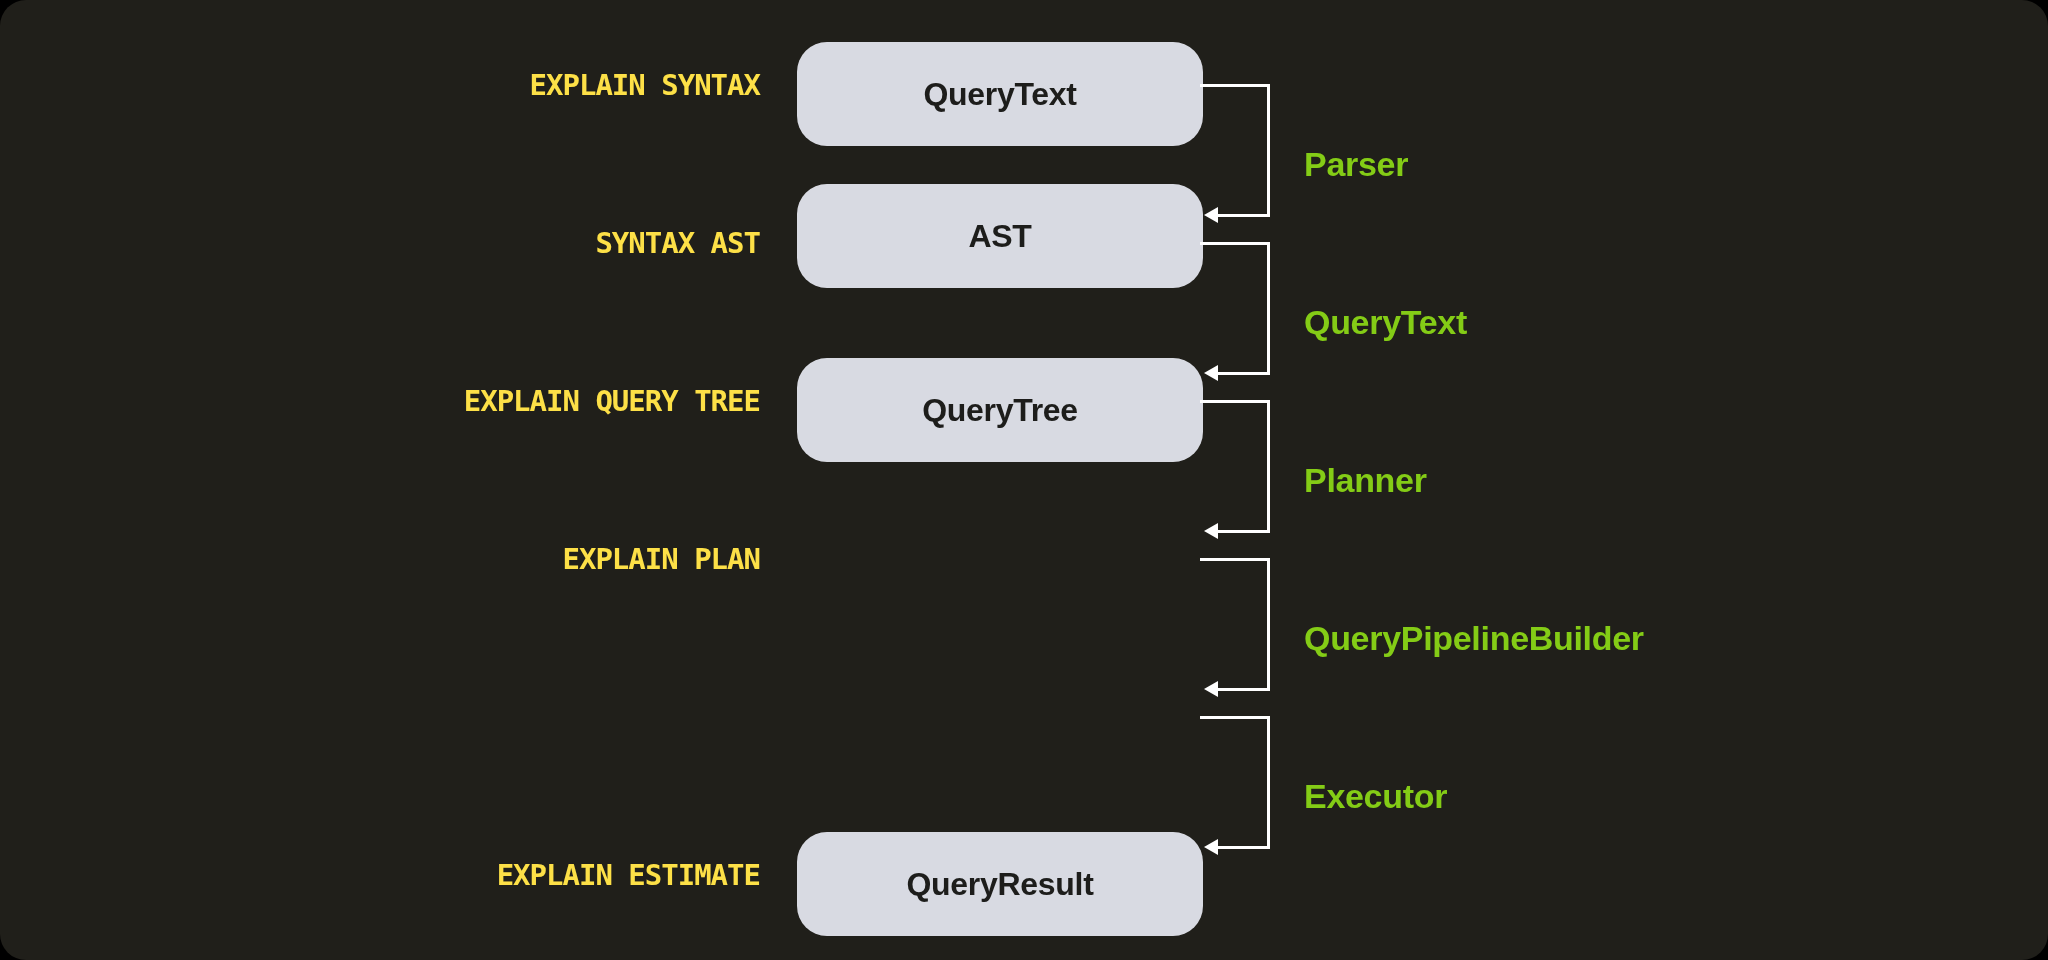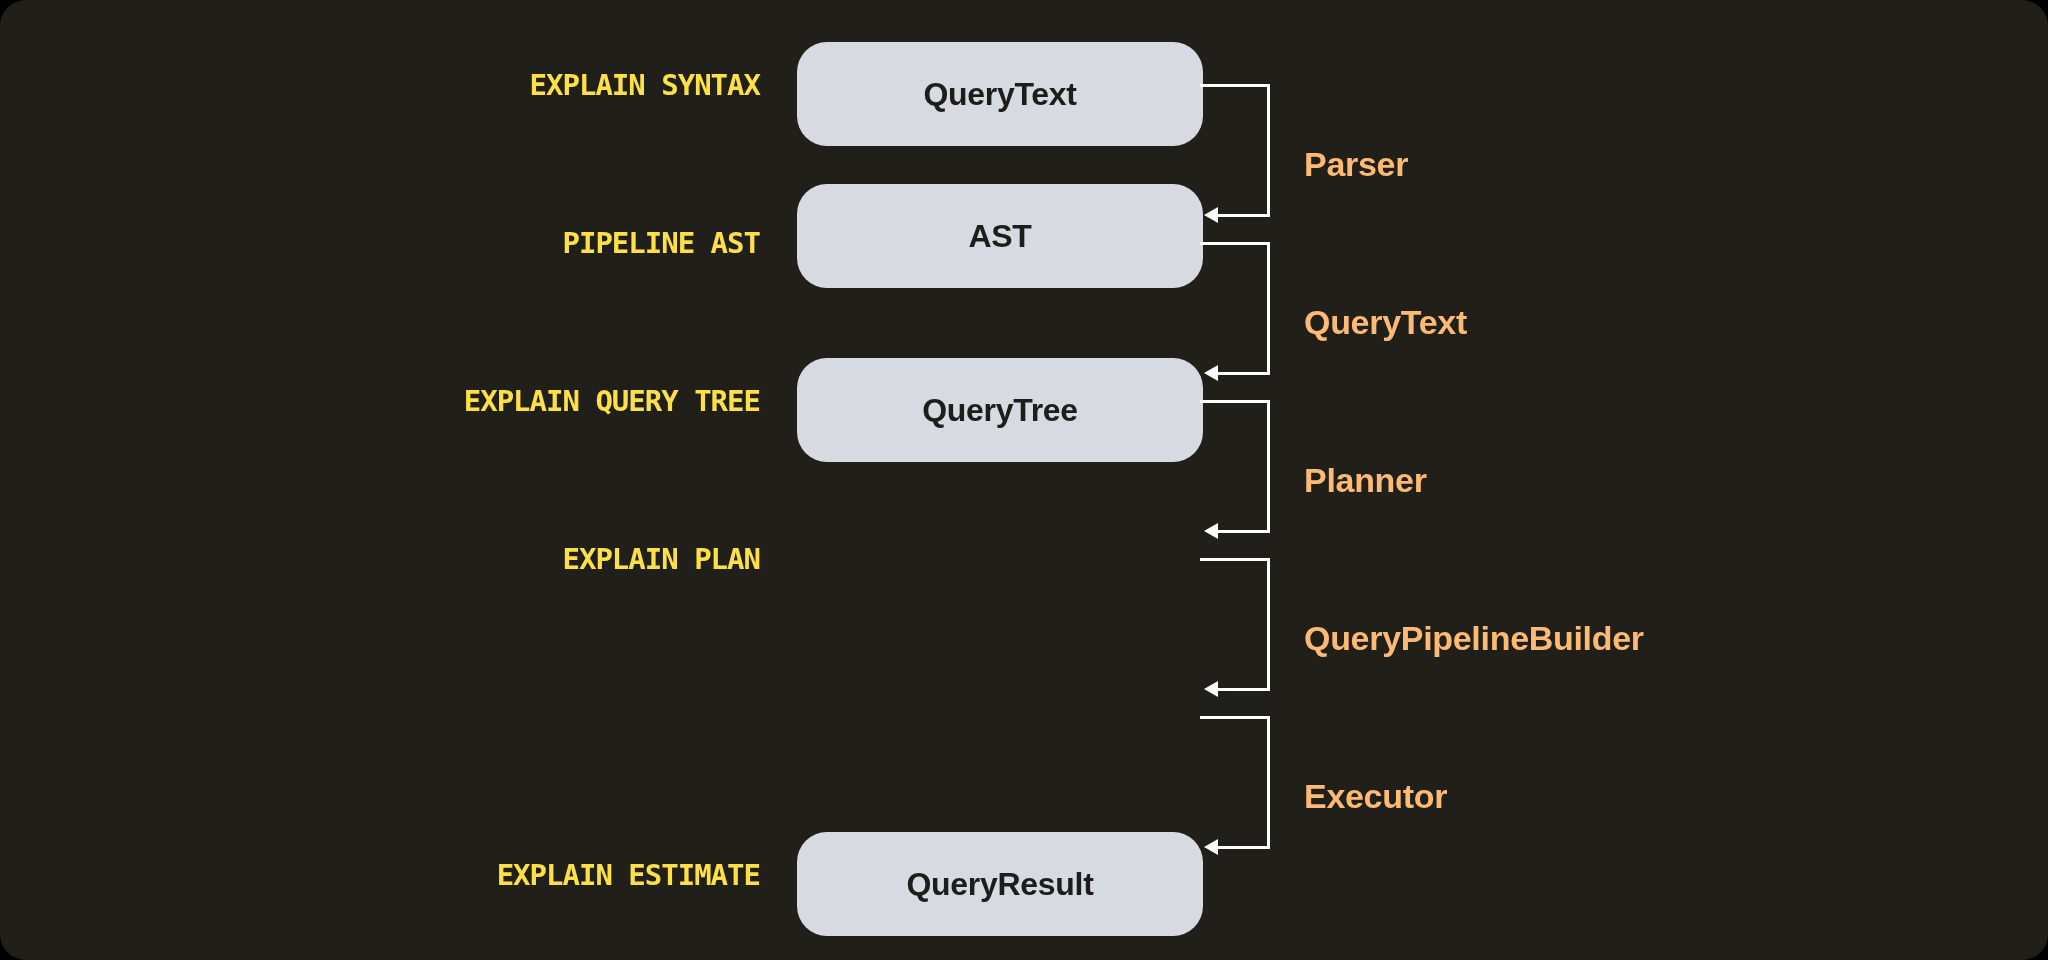--- a/index.html
+++ b/index.html
@@ -53,21 +53,21 @@
   }
   .stage {
     position: absolute;
     left: 1304px;
     height: 52px;
     line-height: 52px;
     font-family: "Liberation Sans", sans-serif;
     font-weight: 700;
     font-size: 34px;
     letter-spacing: -0.3px;
-    color: #fdba74;
+    color: #84cc16;
     white-space: nowrap;
   }
   .c-out, .c-in, .c-v {
     position: absolute;
     background: #FFFFFF;
   }
   .c-out { left: 1200px; width: 70px; height: 3px; }
   .c-v   { left: 1267px; width: 3px; height: 133px; }
   .c-in  { left: 1217px; width: 53px; height: 3px; }
   .c-ah {
@@ -83,21 +83,21 @@
 </head>
 <body>
 
 <div class="card">
 
   <div class="explain" style="top:42px">EXPLAIN SYNTAX</div>
   <div class="node" style="top:42px">
     <span>QueryText</span>
   </div>
 
-  <div class="explain" style="top:200px">PIPELINE AST</div>
+  <div class="explain" style="top:200px">SYNTAX AST</div>
   <div class="node" style="top:184px">
     <span>AST</span>
   </div>
 
   <div class="explain" style="top:358px">EXPLAIN QUERY TREE</div>
   <div class="node" style="top:358px">
     <span>QueryTree</span>
   </div>
 
   <div class="explain" style="top:516px">EXPLAIN PLAN</div>

